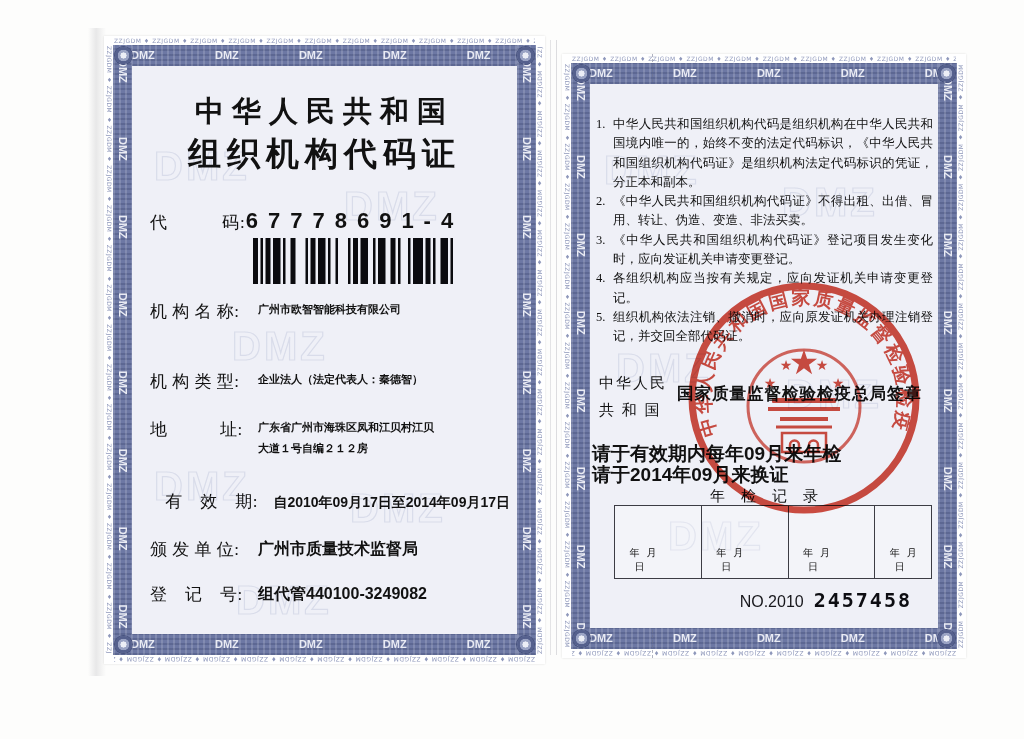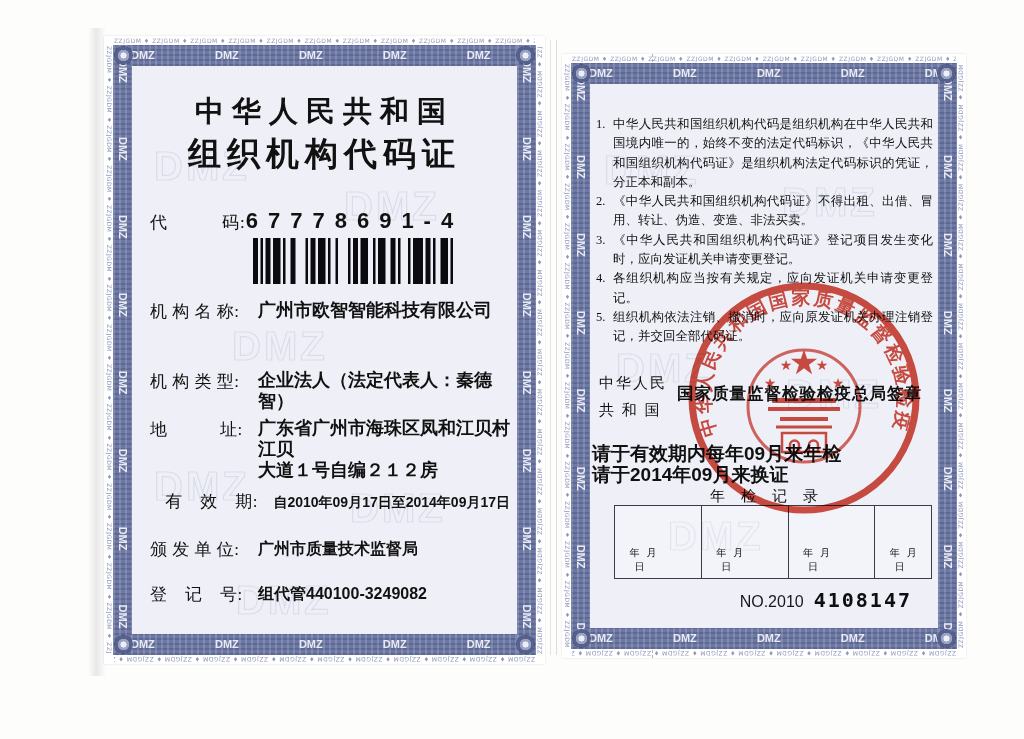--- a/index.html
+++ b/index.html
@@ -52,21 +52,21 @@
   .coderow{position:absolute;top:142px;left:18px;white-space:nowrap;}
   .coderow .lbl{font-size:17px;letter-spacing:1px;}
   .coderow .val{font-family:Liberation Sans, sans-serif;font-weight:bold;font-size:22px;letter-spacing:10px;}
   .barcode{position:absolute;top:172px;left:121px;width:205px;height:46px;}
   .barcode rect{fill:#0b0b0f;}
   .field{position:absolute;left:18px;white-space:nowrap;}
   .field .lbl{display:inline-block;vertical-align:top;font-size:17px;letter-spacing:.5px;width:108px;}
   .field .val{display:inline-block;vertical-align:top;white-space:pre-line;width:252px;
     font-family:"Liberation Sans","DejaVu Sans",sans-serif;font-weight:bold;line-height:21px;}
   .f0{top:234px;} .f1{top:304px;} .f2{top:352px;} .f3{top:424px;text-align:right;} .f4{top:472px;} .f5{top:517px;}
-  .f0 .val,.f1 .val,.f2 .val{font-size:18px;}
+  .f0 .val,.f1 .val,.f2 .val{font-size:11px;font-family:Liberation Mono, monospace;}
   .f3 .val{font-size:14px;padding-top:2px;}
   .f4 .val,.f5 .val{font-size:16px;}
 
   
   .rtitle{position:absolute;top:8px;left:0;right:0;text-align:center;font-weight:bold;font-size:17px;letter-spacing:2px;}
   .notes{position:absolute;top:31px;left:6px;width:337px;font-size:12.5px;line-height:19.3px;}
   .note{display:flex;}
   .note .nnum{width:17px;flex:none;}
   .note .ntext{flex:1;text-align:justify;}
   .issuer{position:absolute;top:286px;left:9px;font-size:15px;line-height:27px;letter-spacing:2px;white-space:pre-line;}
@@ -254,17 +254,17 @@
           </div>
         <div class="cell">
             <span class="dmy">年月日</span>
           </div>
         <div class="cell">
             <span class="dmy">年月日</span>
           </div>
       </div>
 
       <div class="serial">
-        <span class="pfx">NO.2010</span><span class="num">4108147</span>
+        <span class="pfx">NO.2010</span><span class="num">2457458</span>
       </div>
     </div>
   </div>
 </div>
 
 </body></html>

